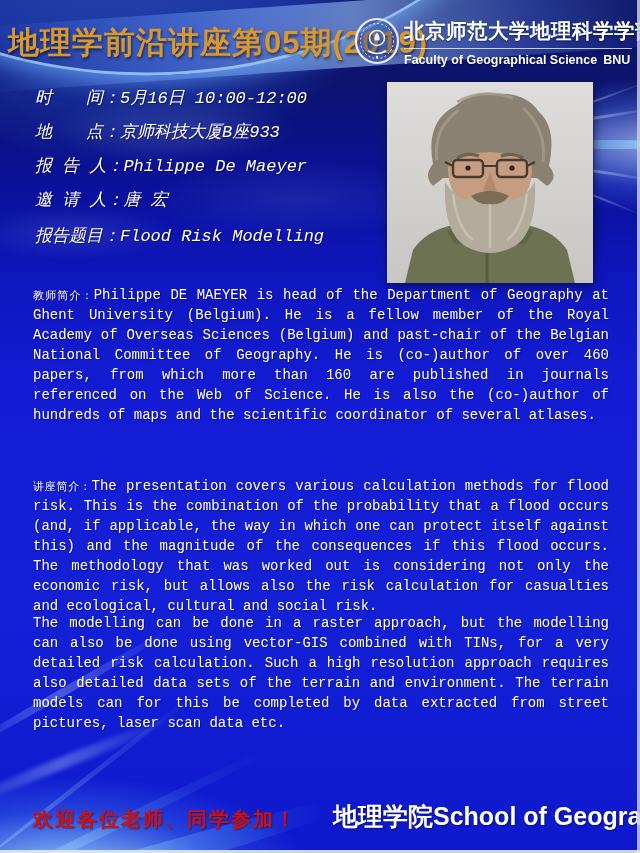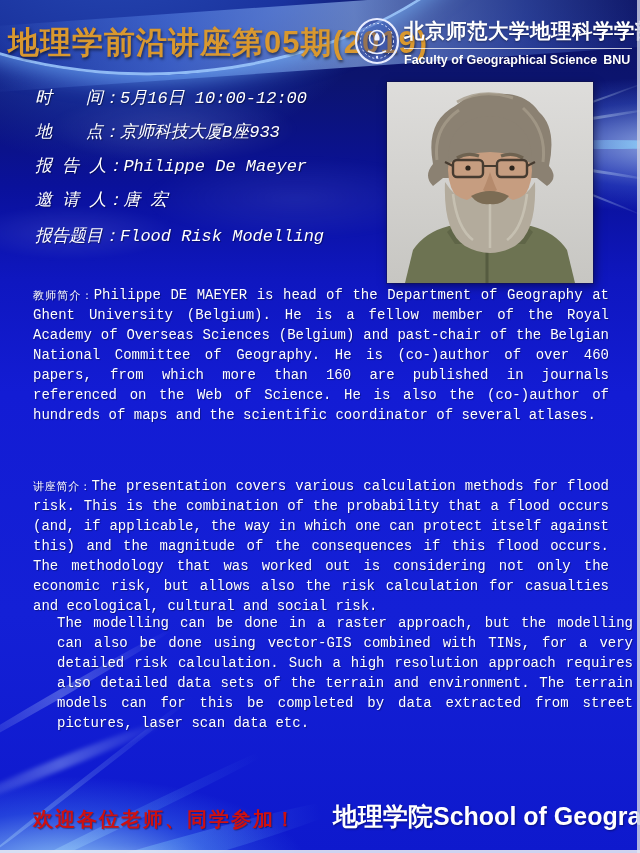--- a/index.html
+++ b/index.html
@@ -66,21 +66,21 @@
 
   
   .photo{position:absolute;left:387px;top:82px;width:206px;height:201px;
     box-shadow:0 0 0 1px rgba(20,20,60,.4),2px 3px 9px rgba(0,0,30,.55);}
   .photo svg{display:block;}
 
   
   .para{position:absolute;left:33px;width:576px;font-size:14px;line-height:20px;
     text-align:justify;text-shadow:1px 1px 1px rgba(0,0,0,.35);}
   #para-bio{top:285px;} #para-lecture1{top:460px;margin-top:16px;}
-  #para-lecture2{top:613px;margin-left:24px;} #para-lecture3{top:753px;}
+  #para-lecture2{top:613px;} #para-lecture3{top:753px;}
   .para .lead{font-family:"Liberation Sans","DejaVu Sans",sans-serif;font-size:11px;}
 
   
   .welcome{position:absolute;left:33px;top:806px;font-size:20px;font-weight:bold;color:#cf1010;
     letter-spacing:2px;white-space:nowrap;text-shadow:1px 1px 1px rgba(0,0,0,.35);}
   .school{position:absolute;left:333px;top:800px;font-size:25px;font-weight:bold;color:#fff;
     white-space:nowrap;text-shadow:1px 1px 2px rgba(0,0,0,.4);}
 </style>
 </head>
 <body>

